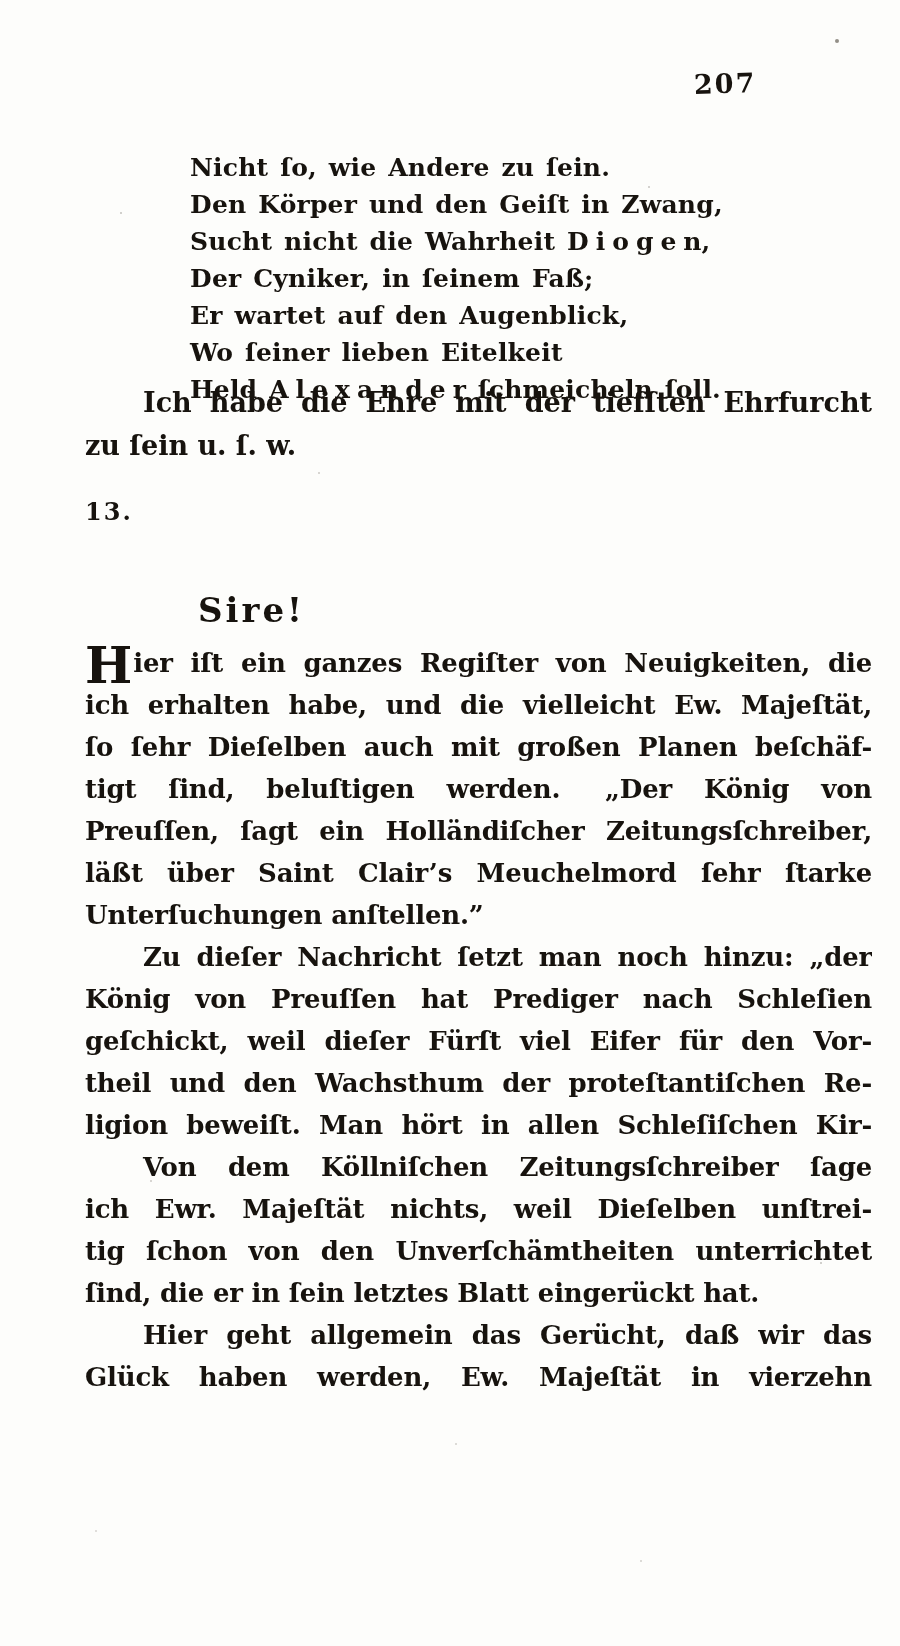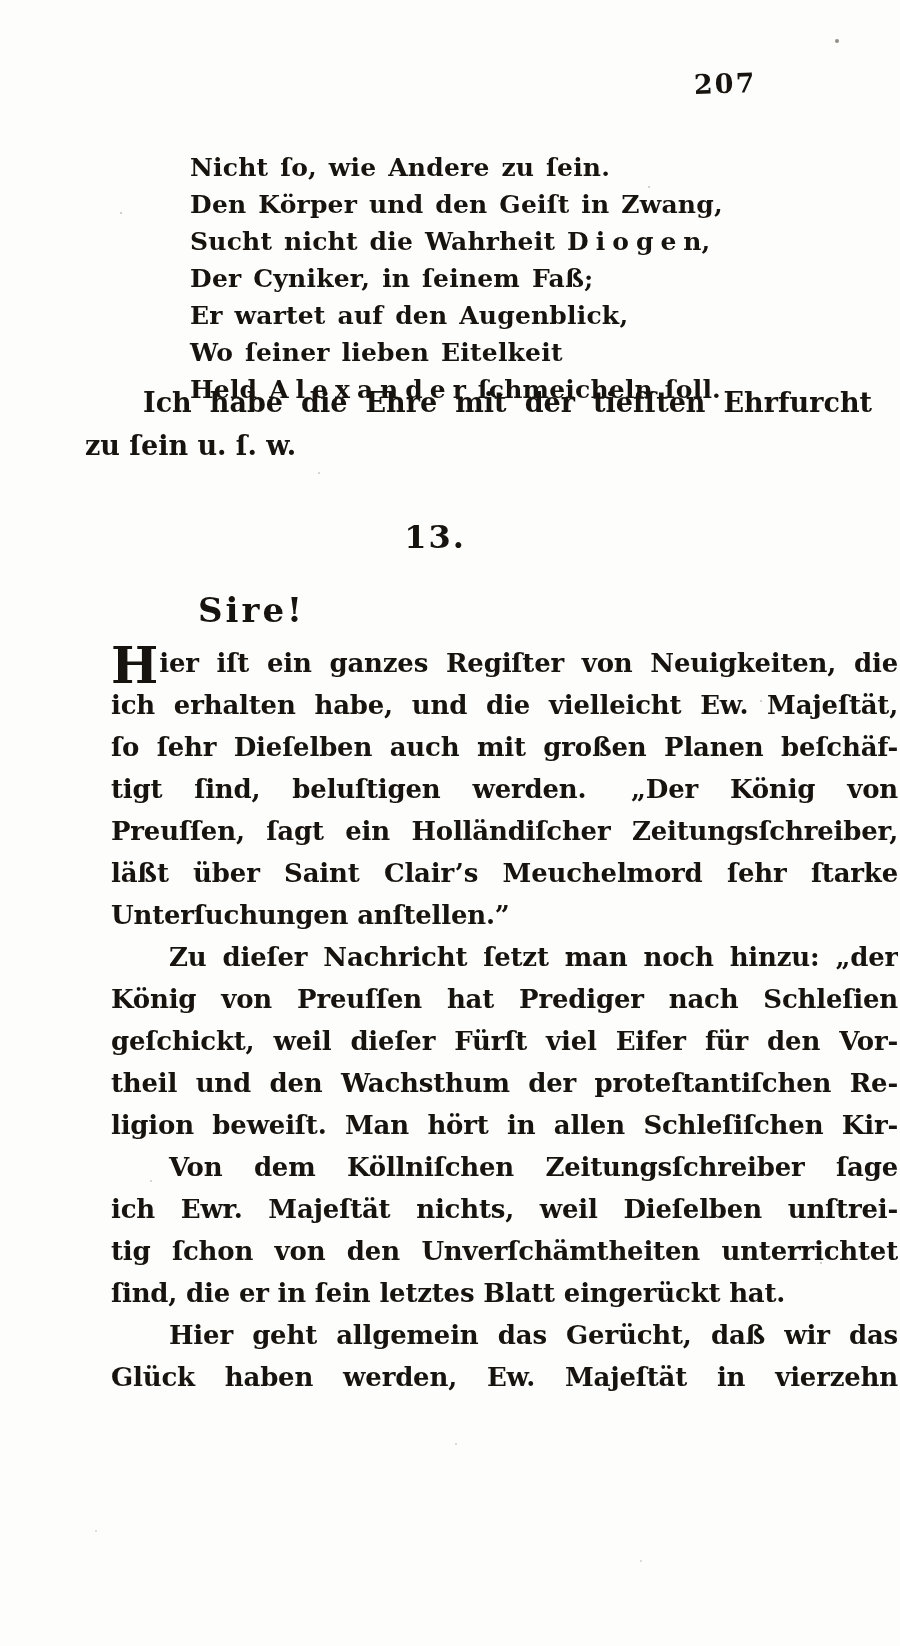--- a/index.html
+++ b/index.html
@@ -22,36 +22,35 @@
     position:absolute;top:149px;left:190px;width:620px;
     font-size:25px;line-height:37px;
     letter-spacing:.2px;word-spacing:3px;
   }
   .sperr{letter-spacing:7px;margin-right:-7px;}
   .closing{
     position:absolute;top:381px;left:85px;width:787px;
     font-size:27px;line-height:43px;
   }
   .secnum{
-    position:absolute;top:518px;left:85px;width:700px;
-    text-align:center;font-size:32px;letter-spacing:2px;
+    position:absolute;top:497px;left:85px;width:700px;
+    text-align:left;font-size:24px;letter-spacing:2px;
   }
   .dateline{
     position:absolute;top:551px;right:152px;
     font-size:22px;letter-spacing:.5px;
   }
   .salutation{
     position:absolute;top:590px;left:198px;
     font-size:34px;letter-spacing:3px;
   }
   .bodyblock{
     position:absolute;top:642px;left:85px;width:787px;
     font-size:26px;line-height:42px;
     letter-spacing:-.2px;
-    margin-left:26px;
   }
   .line{height:42px;overflow:hidden;}
   .closing .line{height:43px;}
   .j{text-align:justify;text-align-last:justify;}
   .rag{text-align:left;text-align-last:left;}
   .ind{padding-left:58px;}
   .initial{
     font-size:50px;line-height:0;vertical-align:-11px;
     letter-spacing:0;margin-right:1px;
   }

